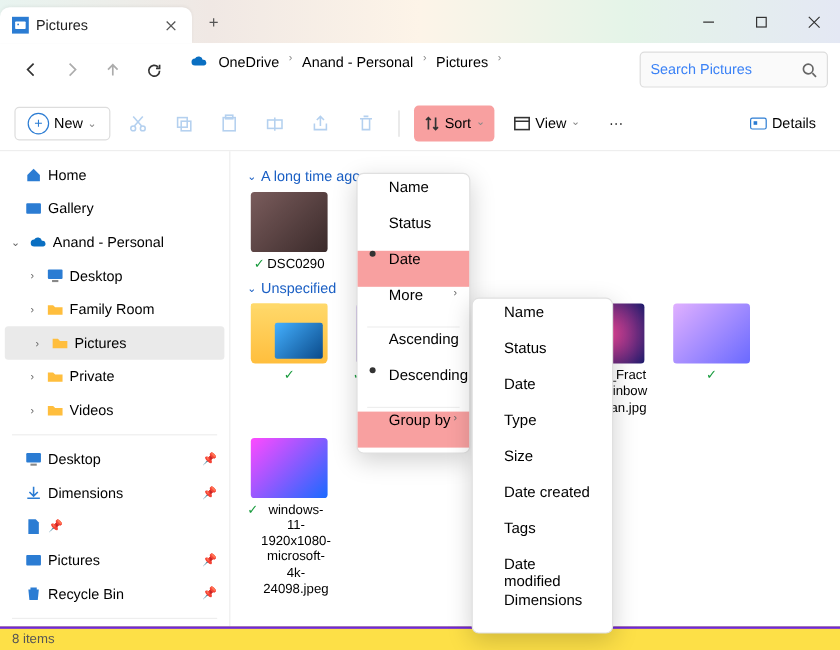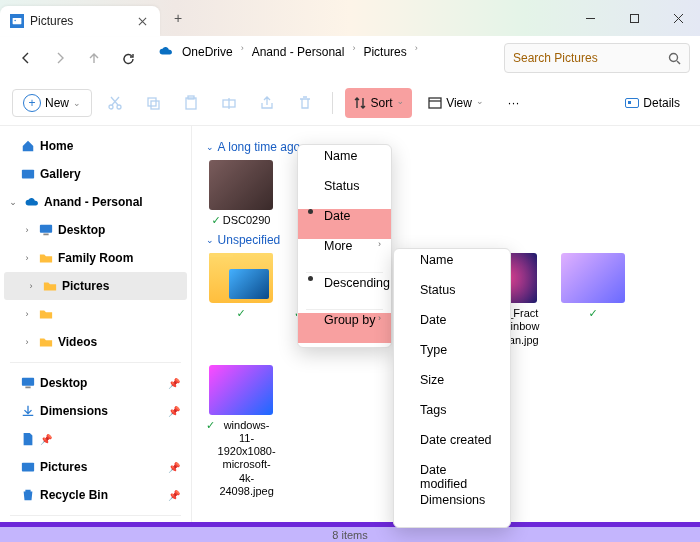--- a/index.html
+++ b/index.html
@@ -18,21 +18,21 @@
 .win-btn { width: 44px; height: 36px; display: flex; align-items: center; justify-content: center; }
 .win-btn svg { stroke: #333; stroke-width: 1; fill: none; }
 
 
 .navbar { height: 44px; display: flex; align-items: center; padding: 0 10px; gap: 2px; background: #fff; }
 .nav-btn { width: 32px; height: 32px; display: flex; align-items: center; justify-content: center; border-radius: 4px; }
 .nav-btn.dis { opacity: 0.4; }
 .breadcrumb { flex: 1; display: flex; align-items: flex-start; height: 30px; padding: 0 6px; margin: 0 6px; gap: 4px; font-size: 12px; }
 .crumb { display: flex; align-items: center; gap: 2px; padding: 2px 4px; border-radius: 3px; }
 .crumb-chev { color: #888; font-size: 9px; }
-.searchbox { width: 186px; height: 30px; display: flex; align-items: center; border: 1px solid #ddd; border-radius: 4px; padding: 0 8px; gap: 10px; font-size: 12px; color: #a16207; background: #fafafa; }
+.searchbox { width: 157px; height: 30px; display: flex; align-items: center; border: 1px solid #ddd; border-radius: 4px; padding: 0 8px; gap: 10px; font-size: 12px; color: #3b82f6; background: #fafafa; }
 .searchbox span:first-child { flex: 1; }
 
 
 .toolbar { height: 46px; display: flex; align-items: center; padding: 0 12px; gap: 8px; border-bottom: 1px solid #eee; }
 .btn-new { display: flex; align-items: center; gap: 4px; padding: 4px 10px; border: 1px solid #ddd; border-radius: 4px; font-size: 12px; }
 .btn-new .plus { width: 18px; height: 18px; border-radius: 50%; border: 1px solid #2b7cd3; color: #2b7cd3; display: flex; align-items: center; justify-content: center; font-size: 12px; }
 .tool-icon { width: 30px; height: 30px; display: flex; align-items: center; justify-content: center; opacity: 0.35; }
 .sep { width: 1px; height: 22px; background: #ddd; margin: 0 4px; }
 .tool-btn { display: flex; gap: 4px; padding: 8px 8px; border-radius: 4px; font-size: 12px; }
 .tool-btn.hl { background: #f8a0a0; }
@@ -40,21 +40,21 @@
 .details-btn .ic { width: 14px; height: 10px; border: 1px solid #2b7cd3; border-radius: 2px; position: relative; }
 .details-btn .ic::after { content:''; position:absolute; left:2px; top:2px; width:3px; height:3px; background:#2b7cd3; }
 
 
 .body { position: absolute; top: 126px; bottom: 20px; left: 0; right: 0; display: flex; }
 .sidebar { width: 192px; border-right: 1px solid #eee; overflow-y: auto; padding: 6px 0; font-size: 12px; }
 .side-item { display: flex; align-items: center; height: 28px; padding: 0 6px; gap: 4px; }
 .side-item.active { background: #eaeaea; border-radius: 3px; margin: 0 4px; }
 .exp { width: 14px; display: flex; justify-content: center; color: #666; font-size: 9px; }
 .side-ic { width: 16px; height: 16px; display: flex; align-items: center; justify-content: center; }
-.side-label { flex: 1; overflow: hidden; text-overflow: ellipsis; white-space: nowrap; font-weight: bold; }
+.side-label { flex: 1; overflow: hidden; text-overflow: ellipsis; white-space: nowrap; }
 .pin { color: #999; font-size: 10px; margin-right: 4px; }
 .side-sep { height: 1px; background: #eee; margin: 6px 10px; }
 .indent1 { padding-left: 20px; }
 
 
 .content { flex: 1; position: relative; padding: 10px 14px; overflow: hidden; }
 .group-hdr { display: flex; align-items: center; gap: 4px; color: #1a5fc4; font-size: 12px; margin: 4px 0 6px 0; }
 .group-chev { font-size: 9px; }
 .items { display: flex; gap: 18px; flex-wrap: wrap; }
 .item { width: 70px; display: flex; flex-direction: column; align-items: center; font-size: 11px; text-align: center; }
@@ -70,21 +70,21 @@
 
 .menu { position: absolute; background: #fff; border: 1px solid #e0e0e0; border-radius: 6px; box-shadow: 0 6px 20px rgba(0,0,0,0.18); padding: 4px 0; font-size: 12.5px; z-index: 50; }
 .menu-item { height: 30px; display: flex; align-items: flex-start; padding: 0 14px 0 26px; position: relative; }
 .menu-item.hl { background: #f8a0a0; }
 .menu-item .dot { position: absolute; left: 10px; width: 5px; height: 5px; background: #333; border-radius: 50%; }
 .menu-item .sub-arrow { position: absolute; right: 10px; font-size: 9px; color: #666; }
 .menu-sep { height: 1px; background: #eee; margin: 3px 8px; }
 .cursor { position: absolute; font-size: 13px; }
 
 
-.statusbar { position: absolute; bottom: 0; left: 0; right: 0; height: 20px; display: flex; align-items: center; padding: 0 10px; font-size: 11px; color: #555; border-top: 5px solid #6d28d9; background:#c4b5fd;justify-content:center; }
+.statusbar { position: absolute; bottom: 0; left: 0; right: 0; height: 20px; display: flex; align-items: center; padding: 0 10px; font-size: 11px; color: #555; border-top: 2px solid #6d28d9; background:#fde047; }
 
 
 .svg-ic { width: 14px; height: 14px; }
 .cloud { fill: #0a6fc2; }
 .home-ic { fill: #2b7cd3; }
 .gallery-ic { fill: #2b7cd3; }
 .folder-ic { fill: #ffbe3d; }
 .mon-ic { fill: #2b7cd3; }
 .bin-ic { fill: #2b7cd3; }
 
@@ -299,20 +299,21 @@
         </span>
         <span class="side-label">Pictures</span>
       </div>
     <div class="side-item indent1">
         <span class="exp">›</span>
         <span class="side-ic">
           <svg class="svg-ic" viewBox="0 0 16 16">
             <path class="folder-ic" d="M1 4h5l2 2h7v7H1z"></path>
           </svg>
         </span>
+        <span class="side-label">Private</span>
       </div>
     <div class="side-item indent1">
         <span class="exp">›</span>
         <span class="side-ic">
           <svg class="svg-ic" viewBox="0 0 16 16">
             <path class="folder-ic" d="M1 4h5l2 2h7v7H1z"></path>
           </svg>
         </span>
         <span class="side-label">Videos</span>
       </div>
@@ -438,20 +439,23 @@
   <div class="menu-item hl">
       <span class="dot"></span>
       <span>Date</span>
     </div>
   <div class="menu-item">
       <span>More</span>
       <span class="sub-arrow">›</span>
     </div>
   <div class="menu-sep"></div>
   <div class="menu-item">
+      <span>Ascending</span>
+    </div>
+  <div class="menu-item">
       <span class="dot"></span>
       <span>Descending</span>
     </div>
   <div class="menu-sep"></div>
   <div class="menu-item hl">
       <span>Group by</span>
       <span class="sub-arrow">›</span>
     </div>
 </div>
 
@@ -465,24 +469,24 @@
   <div class="menu-item">
       <span>Date</span>
     </div>
   <div class="menu-item">
       <span>Type</span>
     </div>
   <div class="menu-item">
       <span>Size</span>
     </div>
   <div class="menu-item">
+      <span>Date created</span>
+    </div>
+  <div class="menu-item">
       <span>Tags</span>
-    </div>
-  <div class="menu-item">
-      <span>Date created</span>
     </div>
   <div class="menu-item">
       <span>Date modified</span>
     </div>
   <div class="menu-item">
       <span>Dimensions</span>
     </div>
 
 </div>
 

